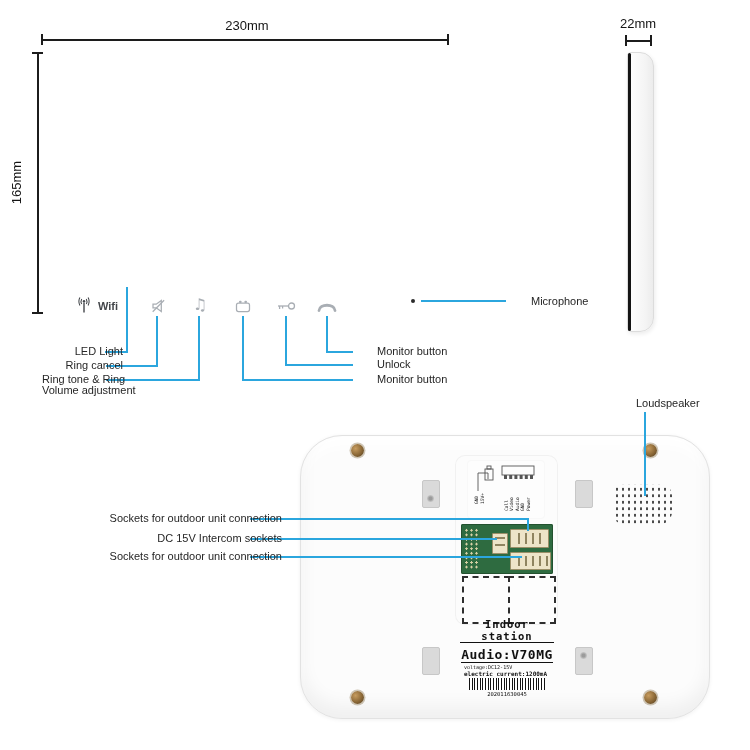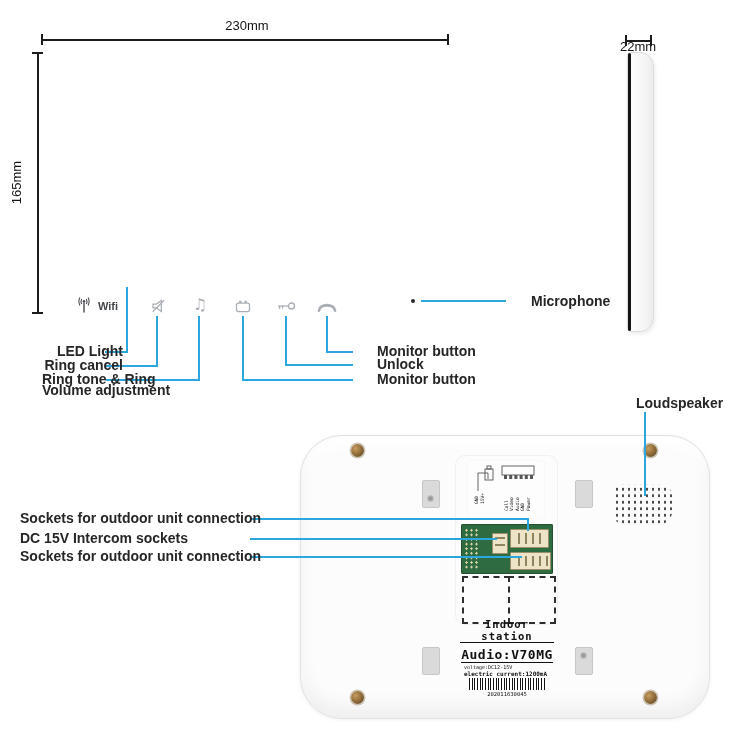--- a/index.html
+++ b/index.html
@@ -8,24 +8,24 @@
   .abs{position:absolute;}
   
   .hline{position:absolute;height:2px;background:#2ba6de;}
   .vline{position:absolute;width:2px;background:#2ba6de;}
   
   .dimh{position:absolute;height:1.5px;background:#1c1c1c;}
   .dimv{position:absolute;width:1.5px;background:#1c1c1c;}
   .tickv{position:absolute;width:1.5px;height:11px;background:#1c1c1c;}
   .tickh{position:absolute;height:1.5px;width:11px;background:#1c1c1c;}
   .dimlab{position:absolute;font-size:13px;color:#141414;text-align:center;white-space:nowrap;}
-  .callout{position:absolute;font-size:14px;font-weight:700;color:#262626;
+  .callout{position:absolute;font-size:11px;font-weight:400;color:#262626;
            line-height:11px;white-space:nowrap;padding-left:20px;}
   .ra{left:0;width:103px;text-align:right;}
-  .rab{left:0;width:246px;text-align:left;}
+  .rab{left:16px;width:246px;text-align:right;}
   
   .front-body{position:absolute;left:42px;top:50px;width:406px;height:285px;
       border-radius:36px 36px 42px 42px;overflow:hidden;
       background:
         linear-gradient(108deg, rgba(255,255,255,.30) 0%, rgba(255,255,255,.15) 30%, rgba(255,255,255,.06) 44%, rgba(255,255,255,0) 44.6%),
         linear-gradient(180deg,#83878e 0%,#55585f 26%,#2a2c31 58%,#0d0e10 100%);
       box-shadow:0 2px 5px rgba(0,0,0,.12);}
   .screen{position:absolute;left:43px;top:32px;width:325px;height:188px;border-radius:7px;
       background:linear-gradient(108deg,#81868e 0%,#6e737b 38%,#575c64 56%,#43474e 100%);
       box-shadow:inset 0 0 0 1px rgba(0,0,0,.25);}
@@ -172,21 +172,21 @@
   <div class="callout ra" style="top:360px;">Ring cancel</div>
   <div class="callout" style="left:22px;top:374px;">
     <div>Ring tone &amp; Ring</div>
     <div>Volume adjustment</div>
   </div>
   <div class="callout" style="left:357px;top:346px;">Monitor button</div>
   <div class="callout" style="left:357px;top:359px;">Unlock</div>
   <div class="callout" style="left:357px;top:374px;">Monitor button</div>
   <div class="callout" style="left:511px;top:296px;">Microphone</div>
 
-  <div class="dimlab" style="left:608px;top:16px;width:60px;margin-top:23px;">22mm</div>
+  <div class="dimlab" style="left:608px;top:16px;width:60px;">22mm</div>
   <div class="dimh" style="left:625px;top:40px;width:27px;"></div>
   <div class="tickv" style="left:625px;top:35px;"></div>
   <div class="tickv" style="left:650px;top:35px;"></div>
   <div class="side-slab">
     <div class="side-edge"></div>
   </div>
 
   <div class="back-body"></div>
   <div class="recess"></div>
 

